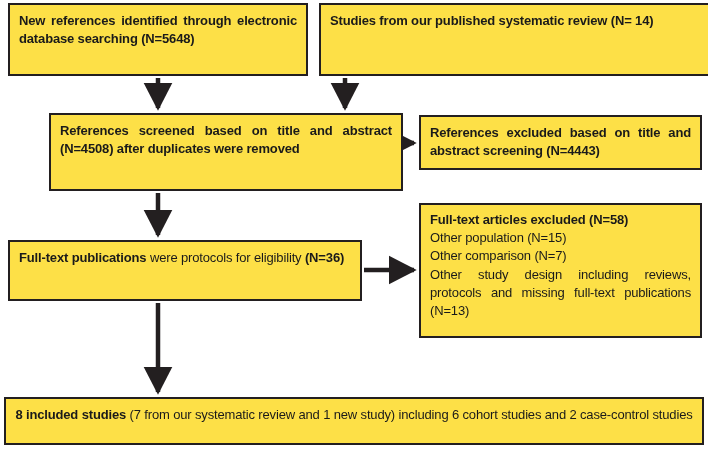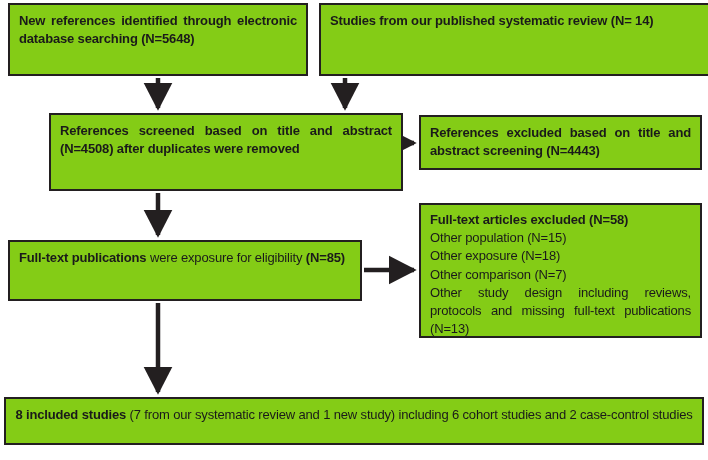--- a/index.html
+++ b/index.html
@@ -16,21 +16,21 @@
     overflow: hidden;
   }
   #diagram {
     position: absolute;
     inset: 0;
   }
   .box {
     position: absolute;
     box-sizing: border-box;
     border: 2px solid #231f20;
-    background: #84cc16;
+    background: #fde047;
     font-size: 13px;
     line-height: 1.42;
     letter-spacing: -0.15px;
     padding: 7px 9px 5px 9px;
   }
   .box.justify {
     text-align: justify;
     text-align-last: left;
   }
   .box p {
@@ -92,27 +92,26 @@
 
   <div class="box justify bold" id="box-screened">
     <p>References screened based on title and abstract (N=4508) after duplicates were removed</p>
   </div>
 
   <div class="box justify bold" id="box-excluded-title">
     <p>References excluded based on title and abstract screening (N=4443)</p>
   </div>
 
   <div class="box justify" id="box-fulltext-assess">
-    <p><span class="bold">Full-text publications</span><span class="normal"> were exposure for eligibility </span><span class="bold">(N=85)</span></p>
+    <p><span class="bold">Full-text publications</span><span class="normal"> were protocols for eligibility </span><span class="bold">(N=36)</span></p>
   </div>
 
   <div class="box" id="box-fulltext-excl">
     <p class="bold">Full-text articles excluded (N=58)</p>
     <p class="normal">Other population (N=15)</p>
-    <p class="normal">Other exposure (N=18)</p>
     <p class="normal">Other comparison (N=7)</p>
     <p class="normal justify" style="text-align:justify;text-align-last:left;">Other study design including reviews, protocols and missing full-text publications (N=13)</p>
   </div>
 
   <div class="box" id="box-included">
     <p><span class="bold">8 included studies</span><span class="normal"> (7 from our systematic review and 1 new study) including 6 cohort studies and 2 case-control studies</span></p>
   </div>
 
 </div>
 

